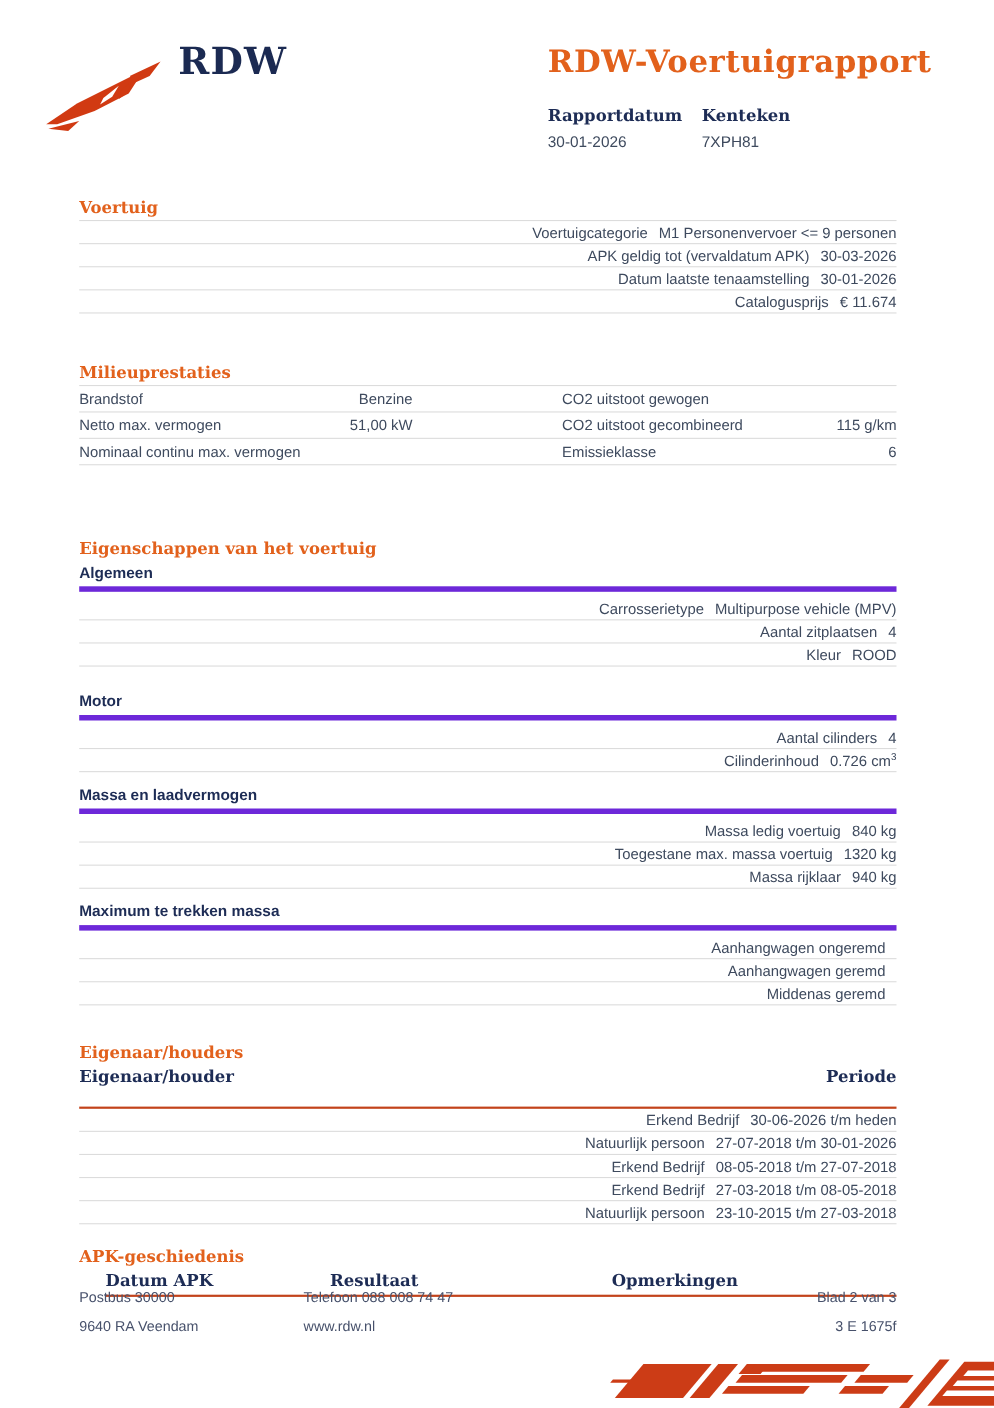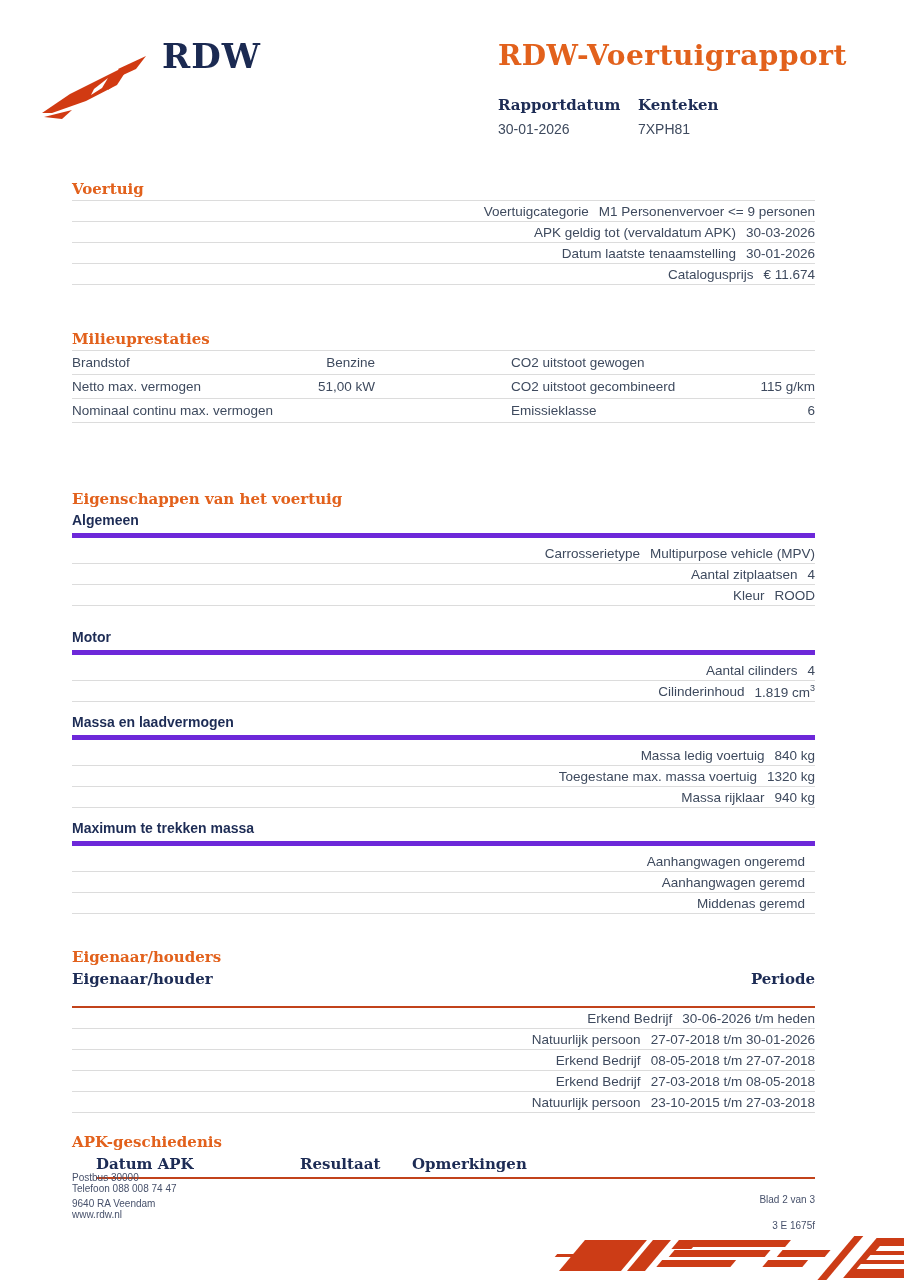--- a/index.html
+++ b/index.html
@@ -61,24 +61,24 @@
   .tbl-head {
     display:flex; justify-content:space-between;
     font-family:"DejaVu Serif", serif; font-weight:bold; font-size:15px; color:#1d2c55;
     padding-bottom:18px; border-bottom:2px solid #c2431b; margin-top:4px;
   }
   
   .apk-head {
     display:flex; font-family:"DejaVu Serif", serif; font-weight:bold; font-size:15px;
     color:#1d2c55; padding-bottom:4px; border-bottom:2px solid #c2431b; margin-top:4px;margin-left:24px;
   }
-  .apk-c1 { width:204px; } .apk-c2 { width:112px; } .apk-c3 { flex:1; }
-
-  
-  .footer-row { position:absolute; left:72px; width:743px; display:flex; font-size:10px; color:#47516b;flex-direction:column; }
+  .apk-c1 { width:204px; } .apk-c2 { width:112px; } .apk-c3 { flex:1;text-align:center; }
+
+  
+  .footer-row { position:absolute; left:72px; width:743px; display:flex; font-size:13px; color:#47516b; }
   .f-c1 { width:204px; } .f-c2 { flex:1; } .f-c3 { text-align:right; }
 
   .stripes { position:absolute; right:0; bottom:0; }
 </style>
 </head>
 <body>
 
 <div class="page">
 
   <div class="logo">
@@ -190,21 +190,21 @@
 
   <div class="abs sub" style="top:629px">
     <div class="sub-heading">Motor</div>
     <div class="rows">
       <div class="row">
         <span class="lbl">Aantal cilinders</span>
         <span class="val">4</span>
       </div>
       <div class="row">
         <span class="lbl">Cilinderinhoud</span>
-        <span class="val"><span>1.819 cm</span><sup>3</sup></span>
+        <span class="val"><span>0.726 cm</span><sup>3</sup></span>
       </div>
     </div>
   </div>
 
   <div class="abs sub" style="top:714px">
     <div class="sub-heading">Massa en laadvermogen</div>
     <div class="rows">
       <div class="row">
         <span class="lbl">Massa ledig voertuig</span>
         <span class="val">840 kg</span>

